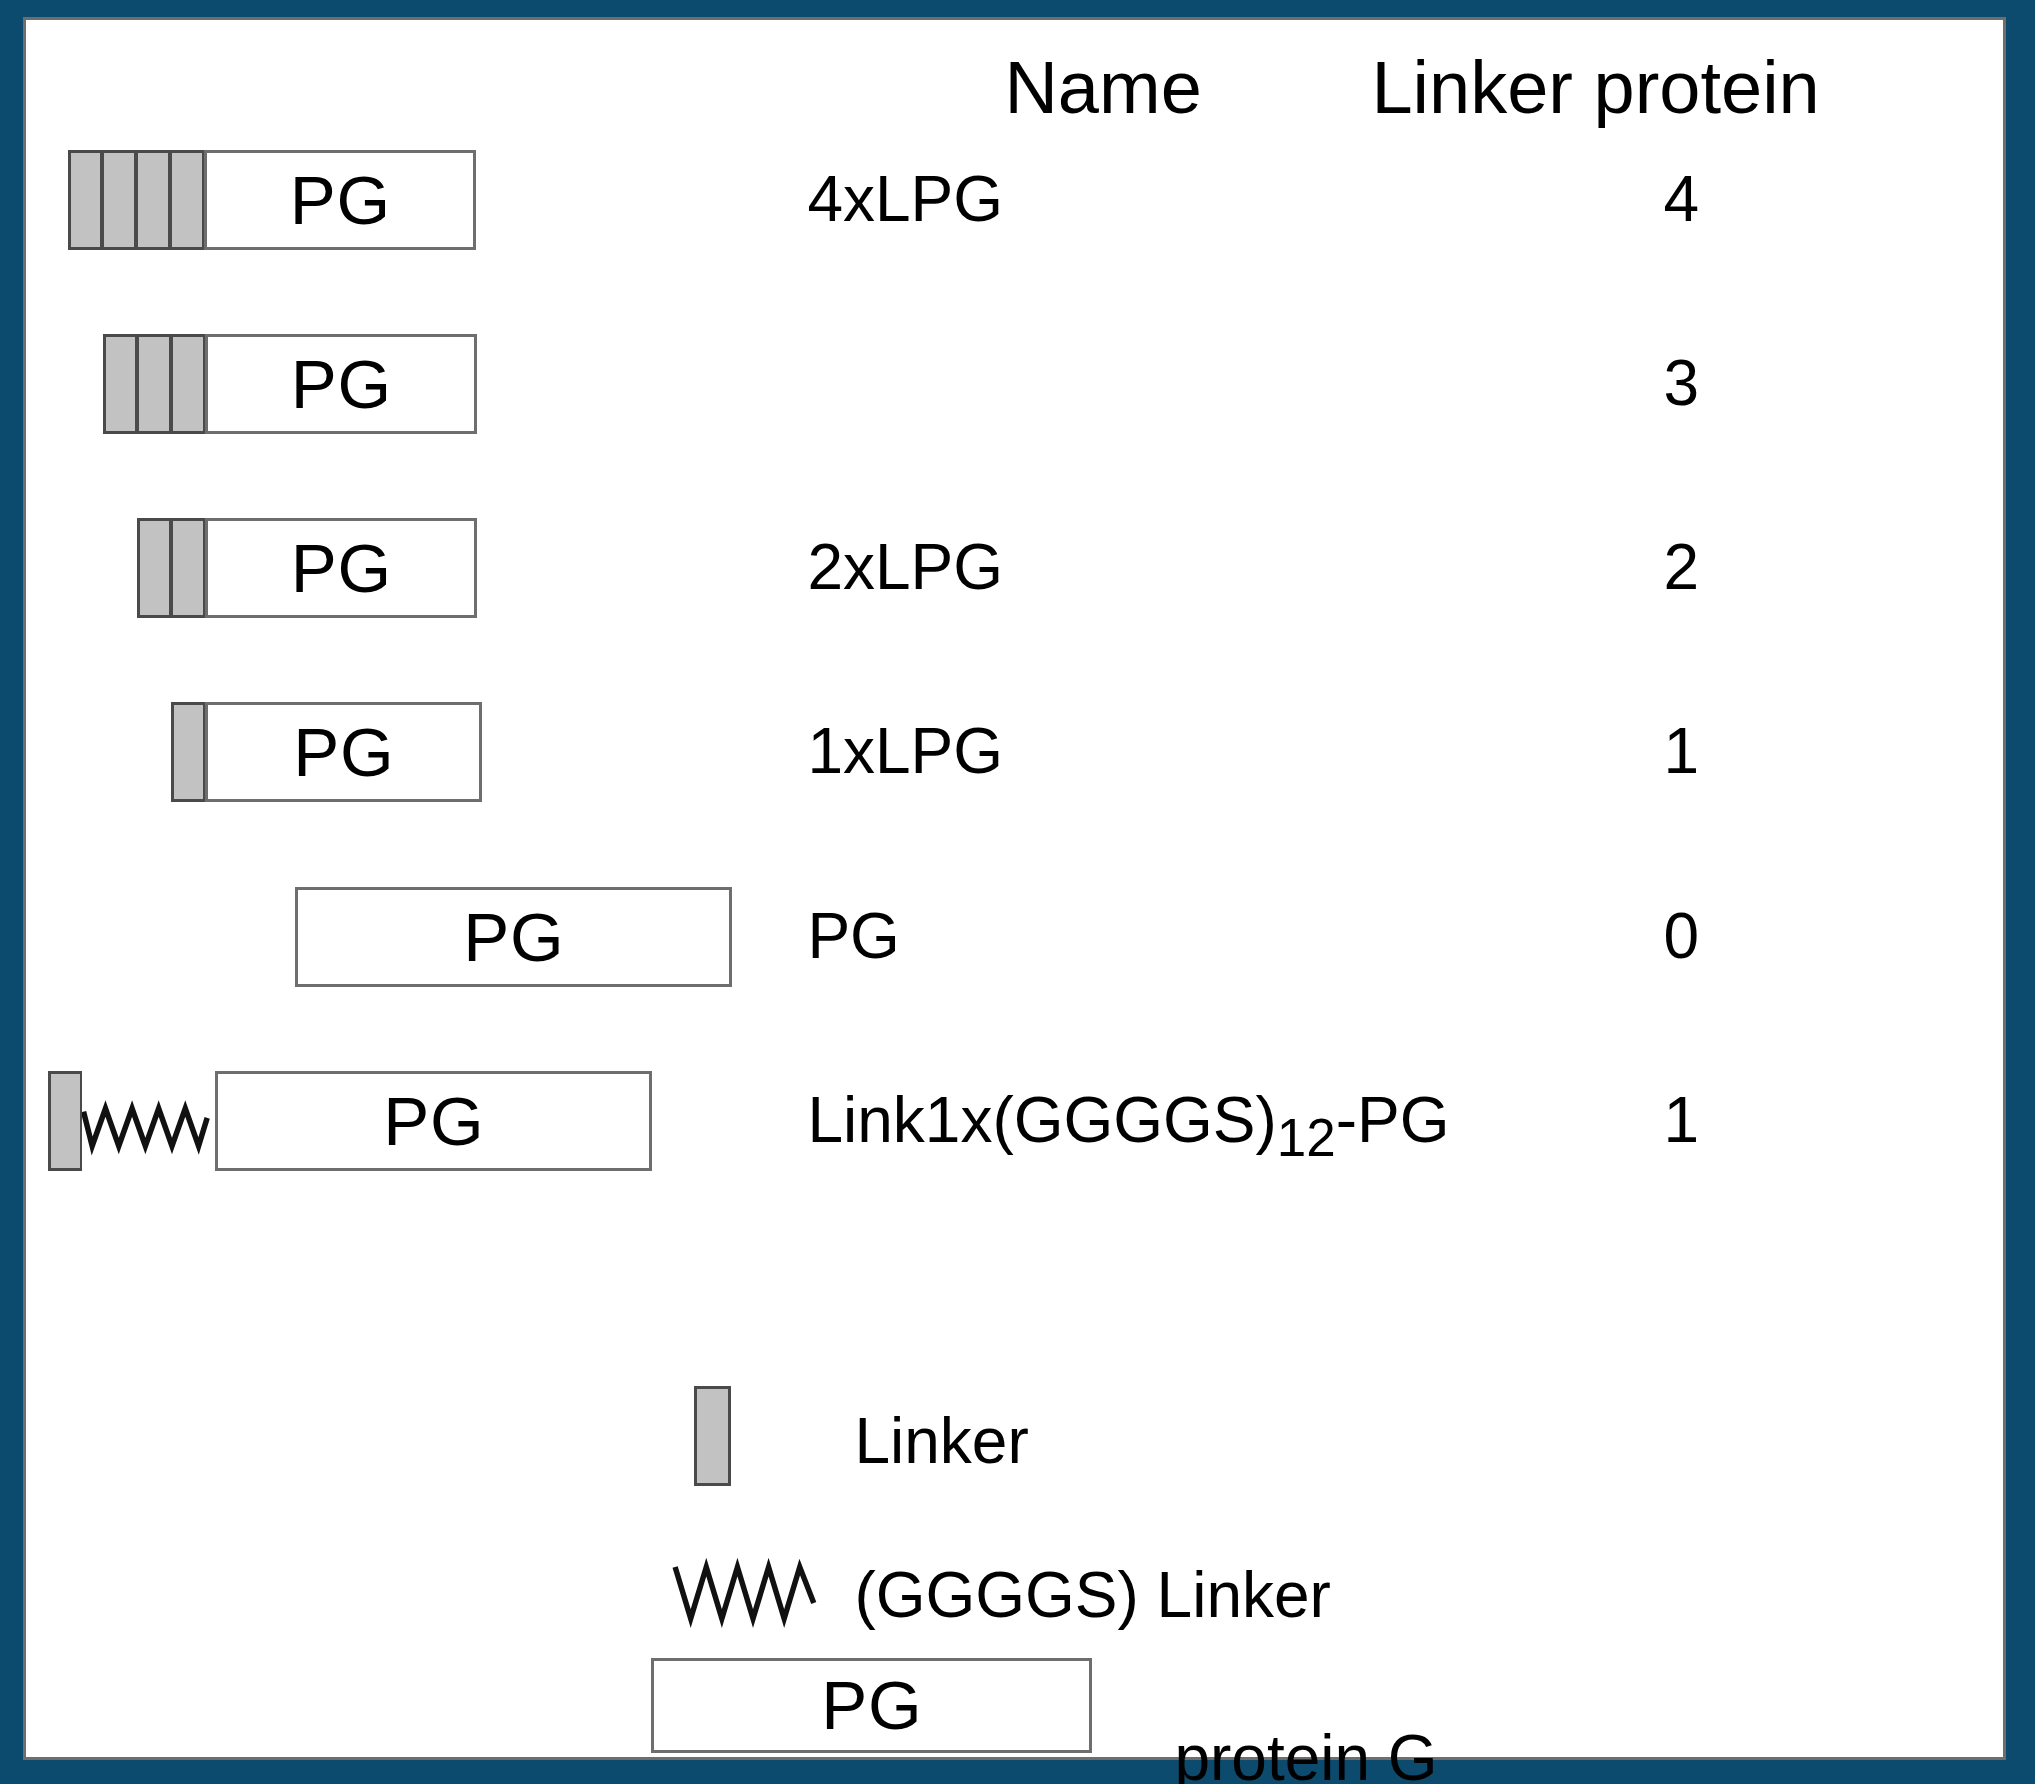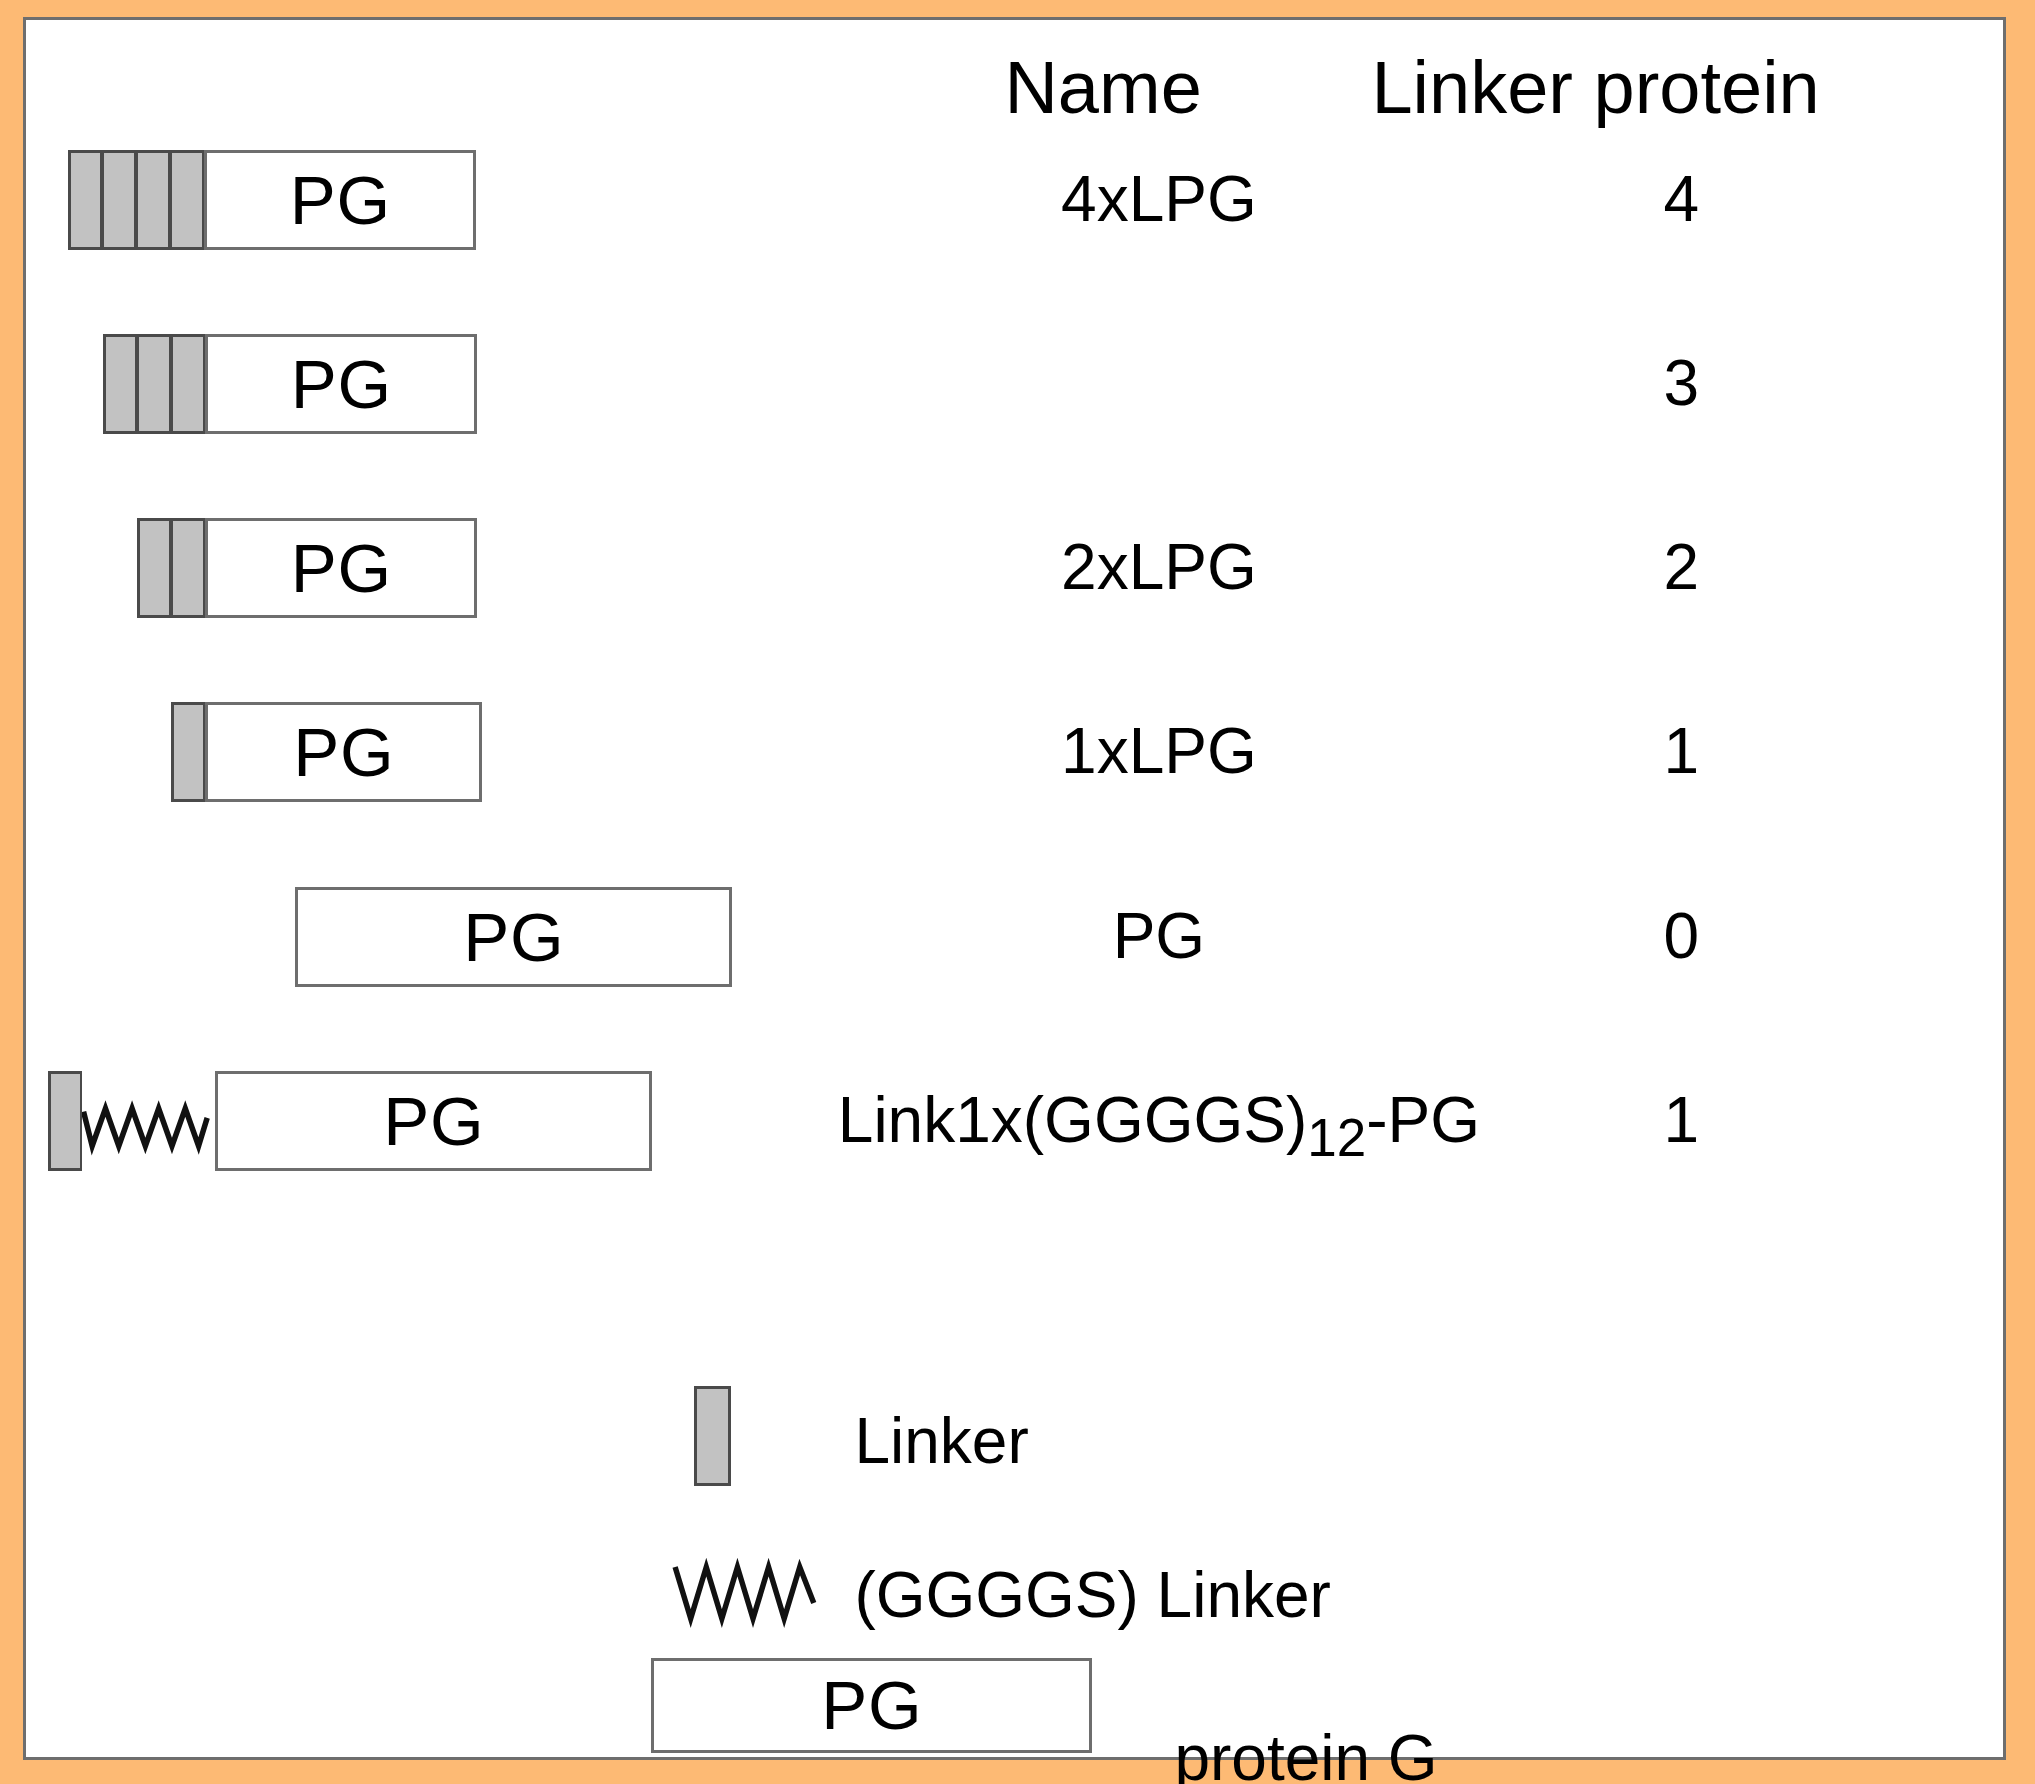--- a/index.html
+++ b/index.html
@@ -7,21 +7,21 @@
     padding: 0;
     background: #ffffff;
   }
   body {
     font-family: "Liberation Sans", sans-serif;
   }
   #figure {
     position: relative;
     width: 2035px;
     height: 1785px;
-    background: #fdba74;
+    background: #0c4a6e;
     overflow: hidden;
   }
   
   #frame {
     position: absolute;
     left: 23.4px;
     top: 17px;
     width: 1983px;
     height: 1743px;
     border: 3.1px solid #6e6e6e;
@@ -82,21 +82,21 @@
   .zigzag {
     width: 133px;
     height: 100px;
     display: block;
   }
   .name-cell {
     position: absolute;
     top: 28px;
     width: 703px;
     left: 781px;
-    text-align: center;
+    text-align: left;
     font-size: 64px;
     color: #000000;
     white-space: nowrap;
     line-height: 1;
   }
   .name-cell .sub {
     font-size: 53px;
     vertical-align: sub;
   }
   .repeat-cell {

